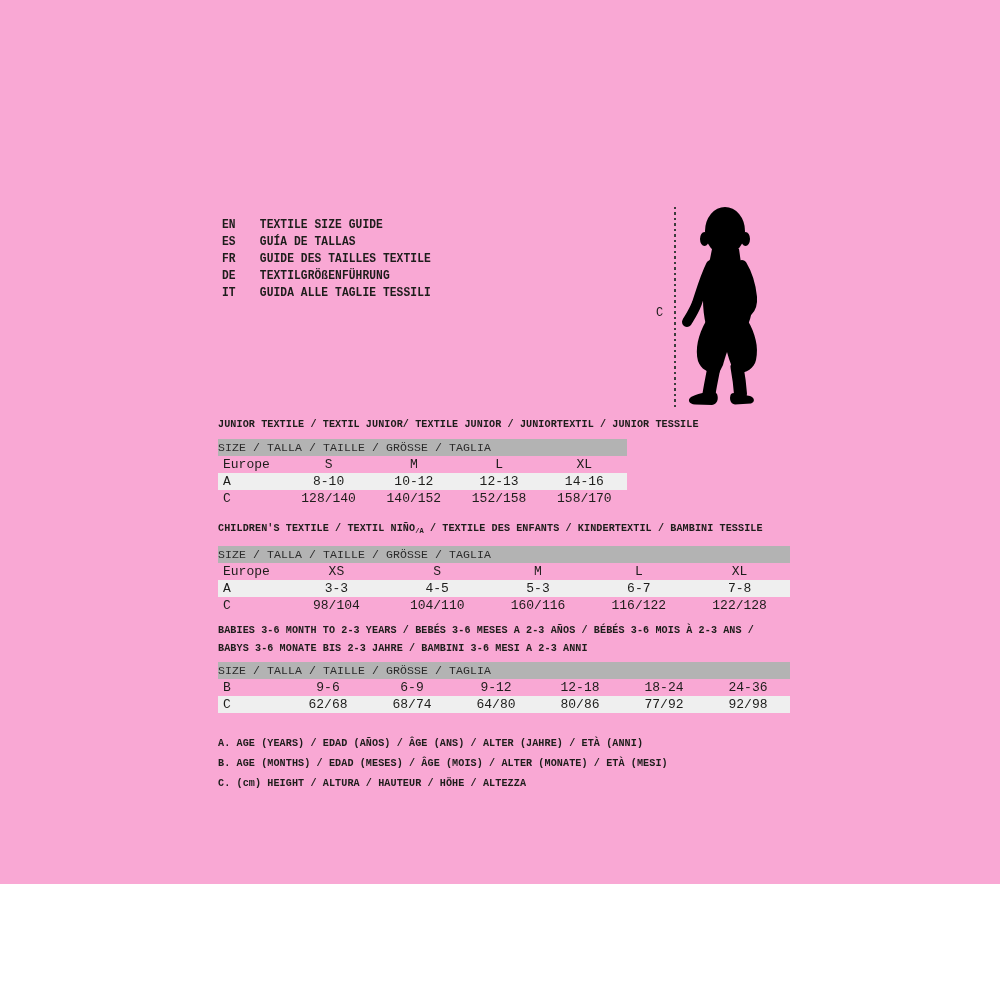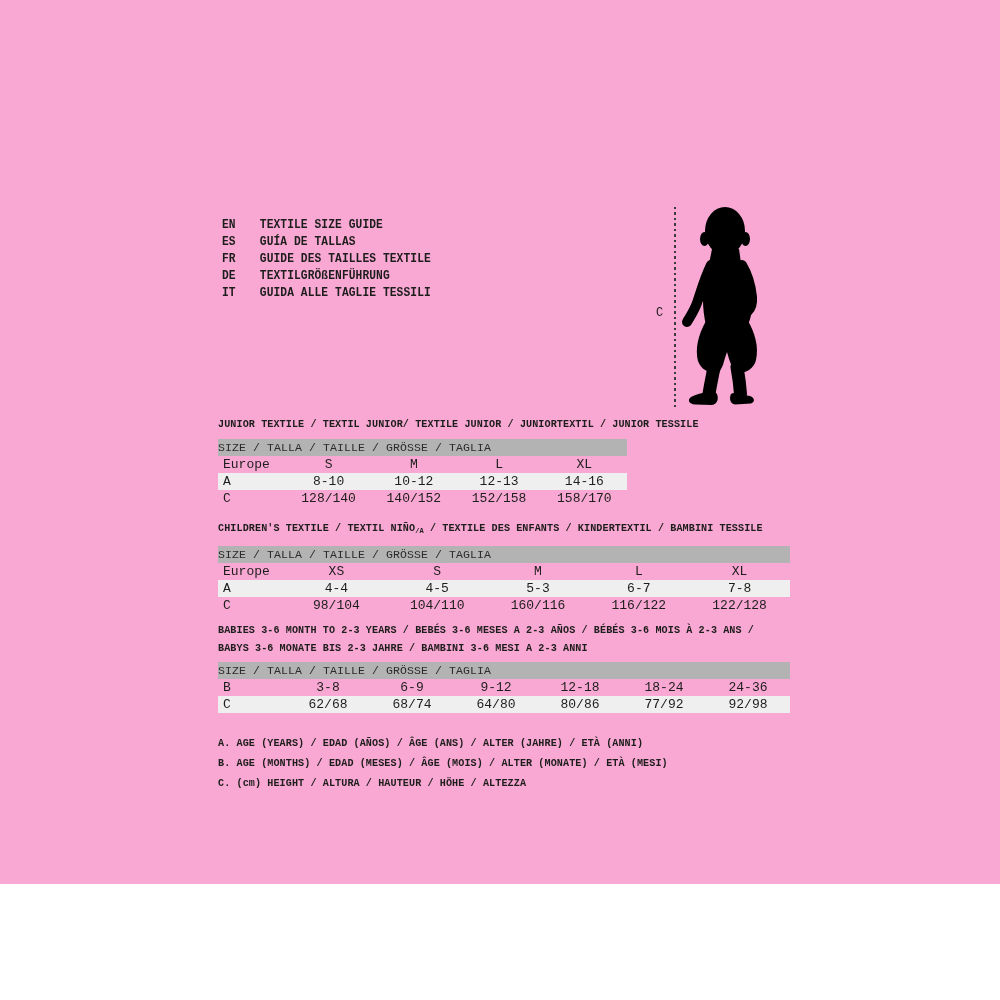--- a/index.html
+++ b/index.html
@@ -125,21 +125,21 @@
         <div class="trow">
           <div class="tcell lab">Europe</div>
           <div class="tcell val">XS</div>
           <div class="tcell val">S</div>
           <div class="tcell val">M</div>
           <div class="tcell val">L</div>
           <div class="tcell val">XL</div>
         </div>
         <div class="trow alt">
           <div class="tcell lab">A</div>
-          <div class="tcell val">4-4</div>
+          <div class="tcell val">3-3</div>
           <div class="tcell val">4-5</div>
           <div class="tcell val">5-3</div>
           <div class="tcell val">6-7</div>
           <div class="tcell val">7-8</div>
         </div>
         <div class="trow">
           <div class="tcell lab">C</div>
           <div class="tcell val">98/104</div>
           <div class="tcell val">104/110</div>
           <div class="tcell val">160/116</div>
@@ -151,21 +151,21 @@
 
   <div class="sec-heading" style="top:621px">
     <div>BABIES 3-6 MONTH TO 2-3 YEARS / BEBÉS 3-6 MESES A 2-3 AÑOS / BÉBÉS 3-6 MOIS À 2-3 ANS /</div>
     <div>BABYS 3-6 MONATE BIS 2-3 JAHRE / BAMBINI 3-6 MESI A 2-3 ANNI</div>
   </div>
   <div class="sg-table" style="top:662px;width:572px">
     <div class="size-bar" style="background:#b3b3b3">SIZE / TALLA / TAILLE / GRÖSSE / TAGLIA</div>
     <div>
         <div class="trow">
           <div class="tcell lab">B</div>
-          <div class="tcell val">3-8</div>
+          <div class="tcell val">9-6</div>
           <div class="tcell val">6-9</div>
           <div class="tcell val">9-12</div>
           <div class="tcell val">12-18</div>
           <div class="tcell val">18-24</div>
           <div class="tcell val">24-36</div>
         </div>
         <div class="trow alt">
           <div class="tcell lab">C</div>
           <div class="tcell val">62/68</div>
           <div class="tcell val">68/74</div>

